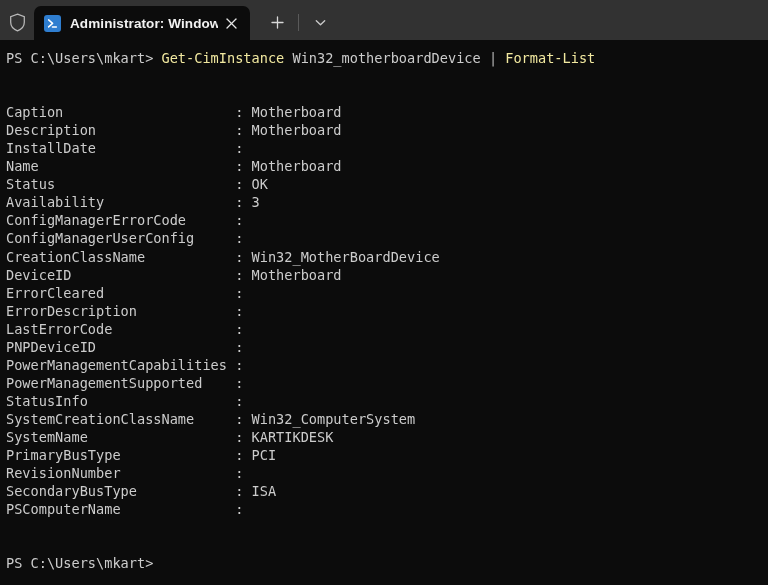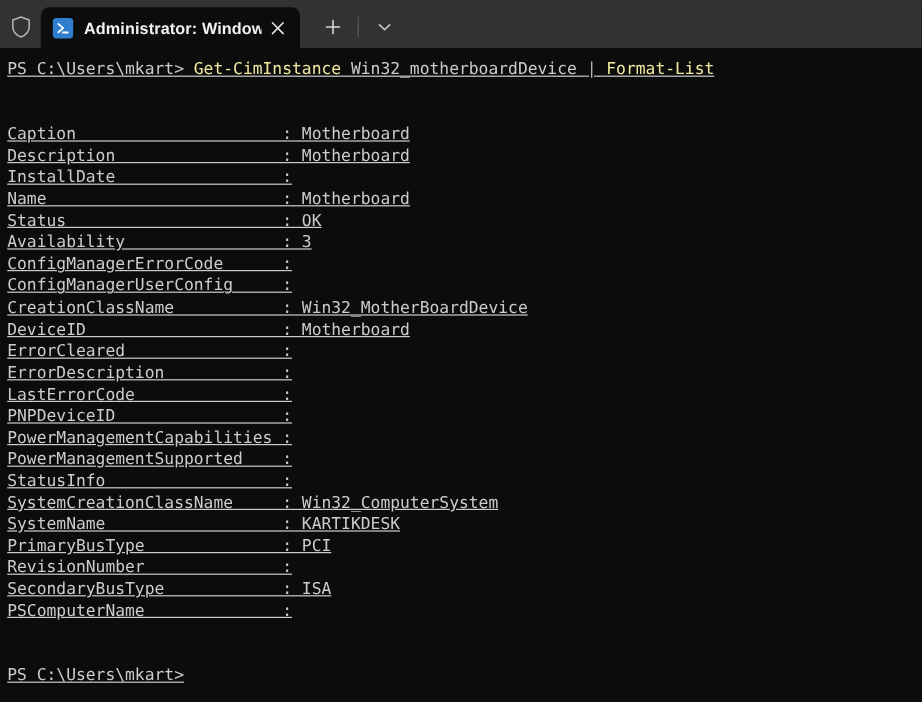--- a/index.html
+++ b/index.html
@@ -130,21 +130,20 @@
     overflow: hidden;
   }
   pre#screen {
     margin: 0;
     font-family: "DejaVu Sans Mono", monospace;
     font-size: 13.6px;
     line-height: 18.05px;
     color: #cccccc;
     white-space: pre;
     letter-spacing: 0;
-    text-decoration: underline;
   }
   .c-white  { color: #cccccc; }
   .c-yellow { color: #f2e9a0; }
   .c-gray   { color: #b4b4b4; }
 </style>
 </head>
 <body>
 
 <div id="app">
 

